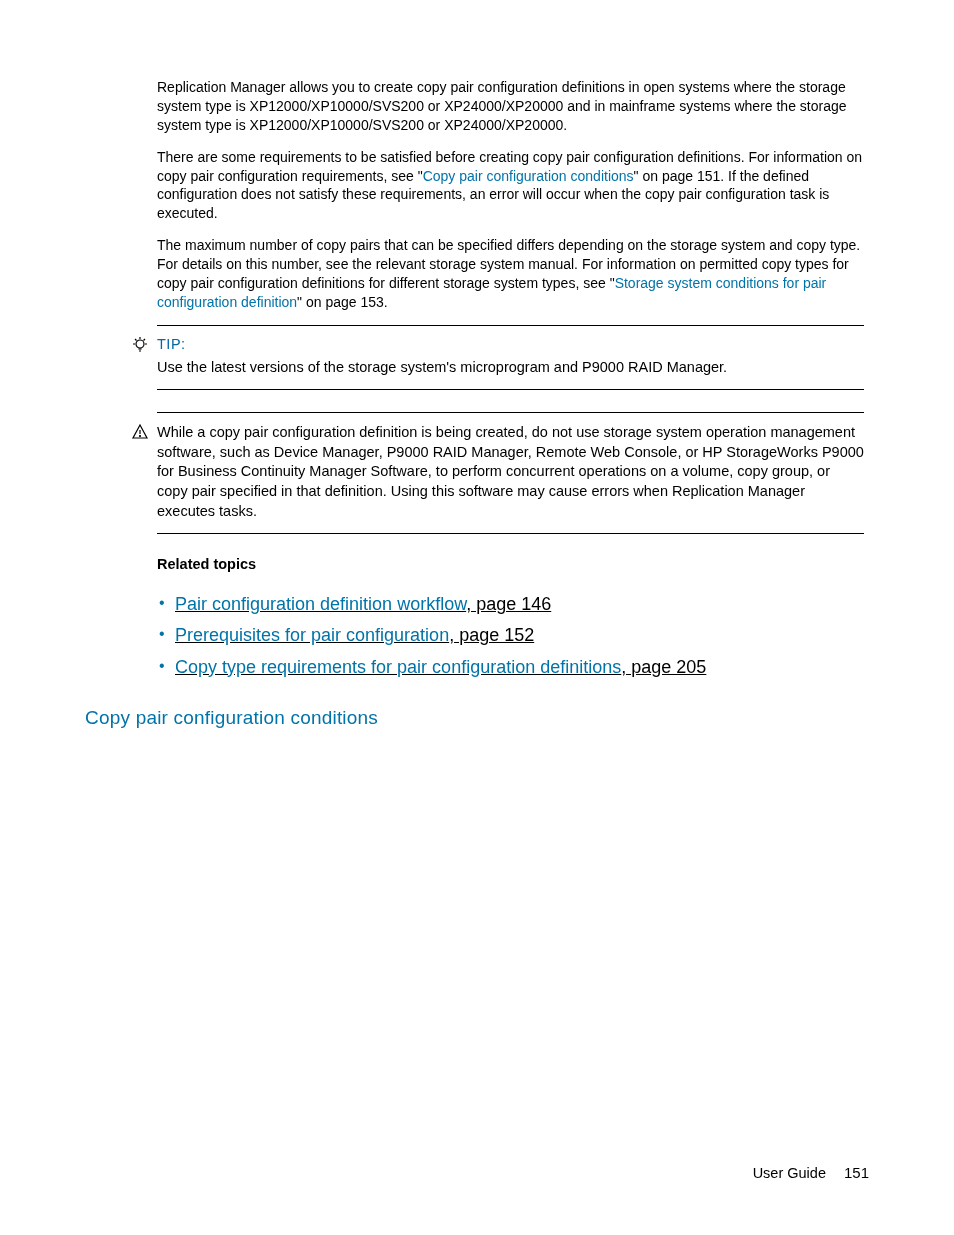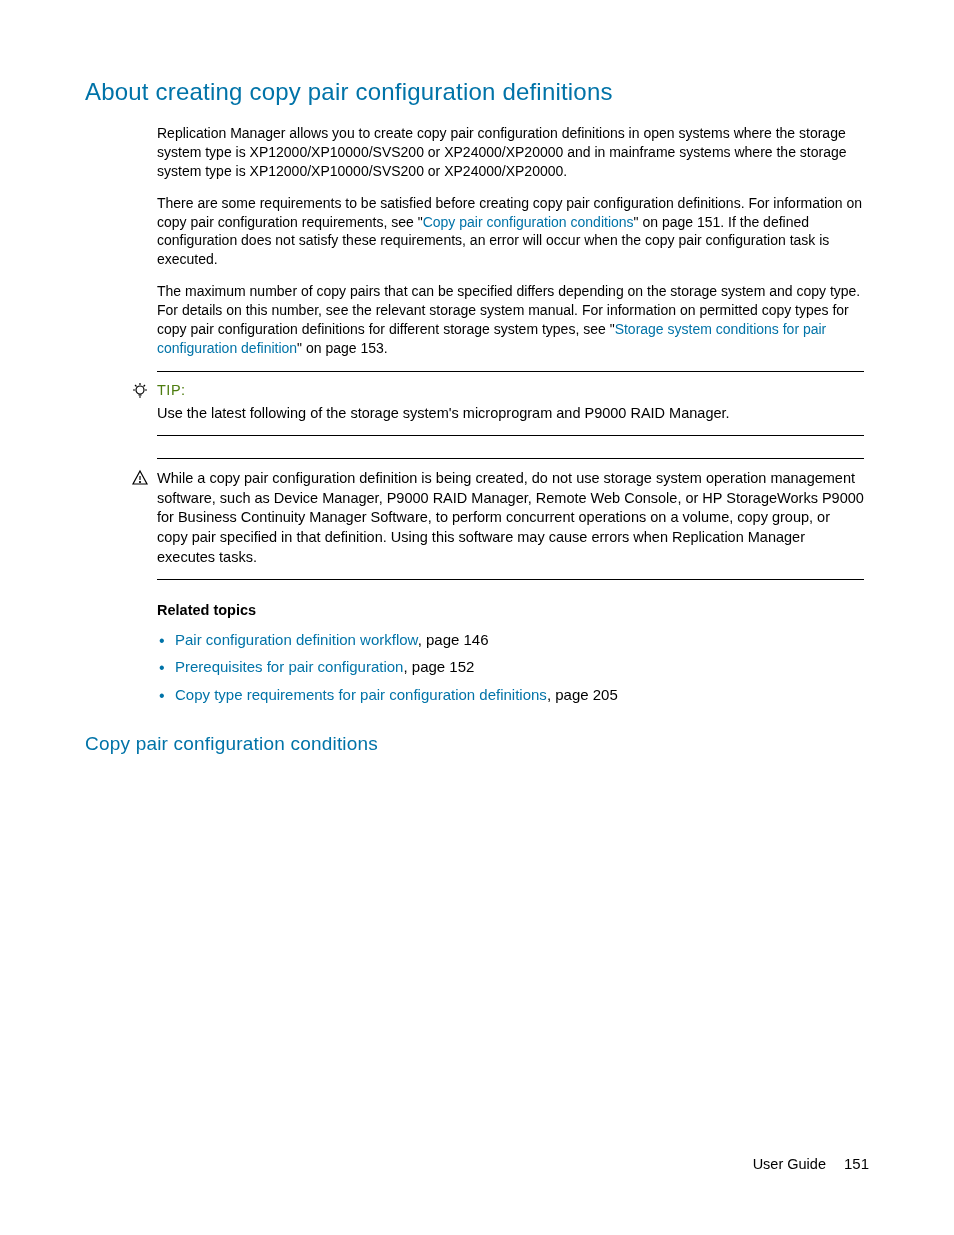--- a/index.html
+++ b/index.html
@@ -61,70 +61,70 @@
       position: absolute;
       left: -26px;
       top: 10px;
       width: 18px;
       height: 18px;
       display: flex;
       align-items: center;
       justify-content: center;
     }
     .note-label {
-      color: #4d7c0f;
+      color: #0369a1;
       font-size: 14.5px;
       letter-spacing: 0.5px;
     }
     .note-body {
       font-size: 14.5px;
       line-height: 1.35;
     }
     .related-heading {
       font-weight: bold;
       font-size: 14.5px;
-      margin-bottom: 12px;
+      margin-bottom: 20px;
       margin-top: 4px;
     }
     ul.related {
       list-style: none;
       padding-left: 18px;
     }
     ul.related li {
-      font-size: 15px;
+      font-size: 18px;
       line-height: 1.35;
       margin-bottom: 7px;
       position: relative;
+      text-decoration: underline;
     }
     ul.related li::before {
       content: "•";
       color: #0073a8;
       position: absolute;
       left: -16px;
       font-size: 16px;
     }
     .footer {
       position: absolute;
-      bottom: 63px;
+      bottom: 54px;
       right: 85px;
       font-size: 14.5px;
     }
     .page-num {
       margin-left: 18px;
       font-size: 15px;
     }
     .tip-svg { stroke: #000; stroke-width: 1.2; fill: none; }
     .caution-svg { stroke: #000; stroke-width: 1.2; fill: none; }
     .first-box { margin-top: 12px; }
   </style>
 </head>
 <body>
 
 <div class="page">
-  <h1 class="h1">About creating copy pair configuration definitions</h1>
 
   <div class="body-text">
     <p>Replication Manager allows you to create copy pair configuration definitions in open systems where the storage system type is XP12000/XP10000/SVS200 or XP24000/XP20000 and in mainframe systems where the storage system type is XP12000/XP10000/SVS200 or XP24000/XP20000.</p>
 
     <p>
       <span>There are some requirements to be satisfied before creating copy pair configuration definitions. For information on copy pair configuration requirements, see "</span><a class="link">Copy pair configuration conditions</a><span>" on page 151. If the defined configuration does not satisfy these requirements, an error will occur when the copy pair configuration task is executed.</span>
     </p>
 
 
     <p>
@@ -141,21 +141,21 @@
         <line x1="14" y1="8" x2="16" y2="8"></line>
         <line x1="4" y1="3" x2="5.5" y2="4.5"></line>
         <line x1="14" y1="3" x2="12.5" y2="4.5"></line>
         <line x1="7.5" y1="13" x2="10.5" y2="13"></line>
         <line x1="8" y1="15" x2="10" y2="15"></line>
       </svg>
     </span>
     <div class="note-header">
       <span class="note-label">TIP:</span>
     </div>
-    <div class="note-body">Use the latest following of the storage system's microprogram and P9000 RAID Manager.</div>
+    <div class="note-body">Use the latest versions of the storage system's microprogram and P9000 RAID Manager.</div>
   </div>
 
   <div class="note-box">
     <span class="note-icon">
       <svg width="18" height="18" viewBox="0 0 18 18" class="caution-svg">
         <path d="M9 2 L16 15 L2 15 Z"></path>
         <line x1="9" y1="7" x2="9" y2="11"></line>
         <circle cx="9" cy="13" r="0.5" fill="#000"></circle>
       </svg>
     </span>

